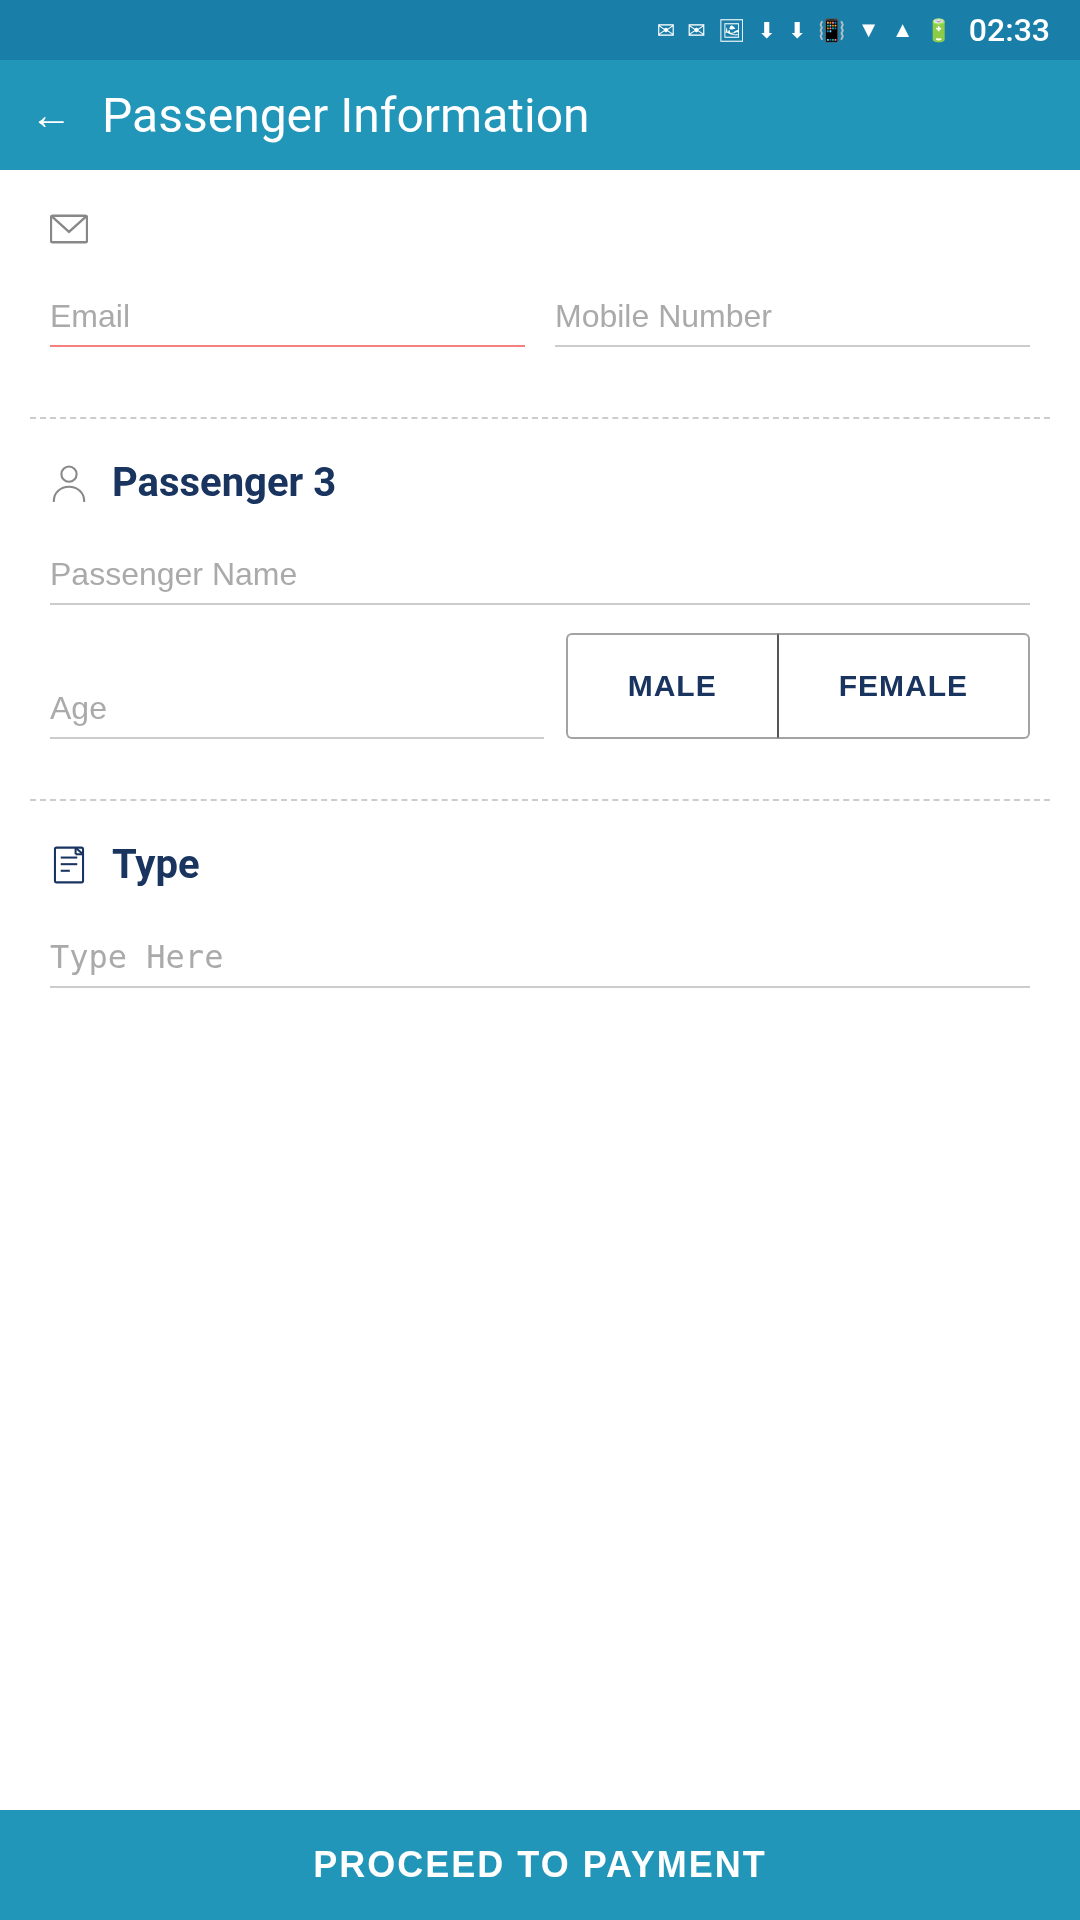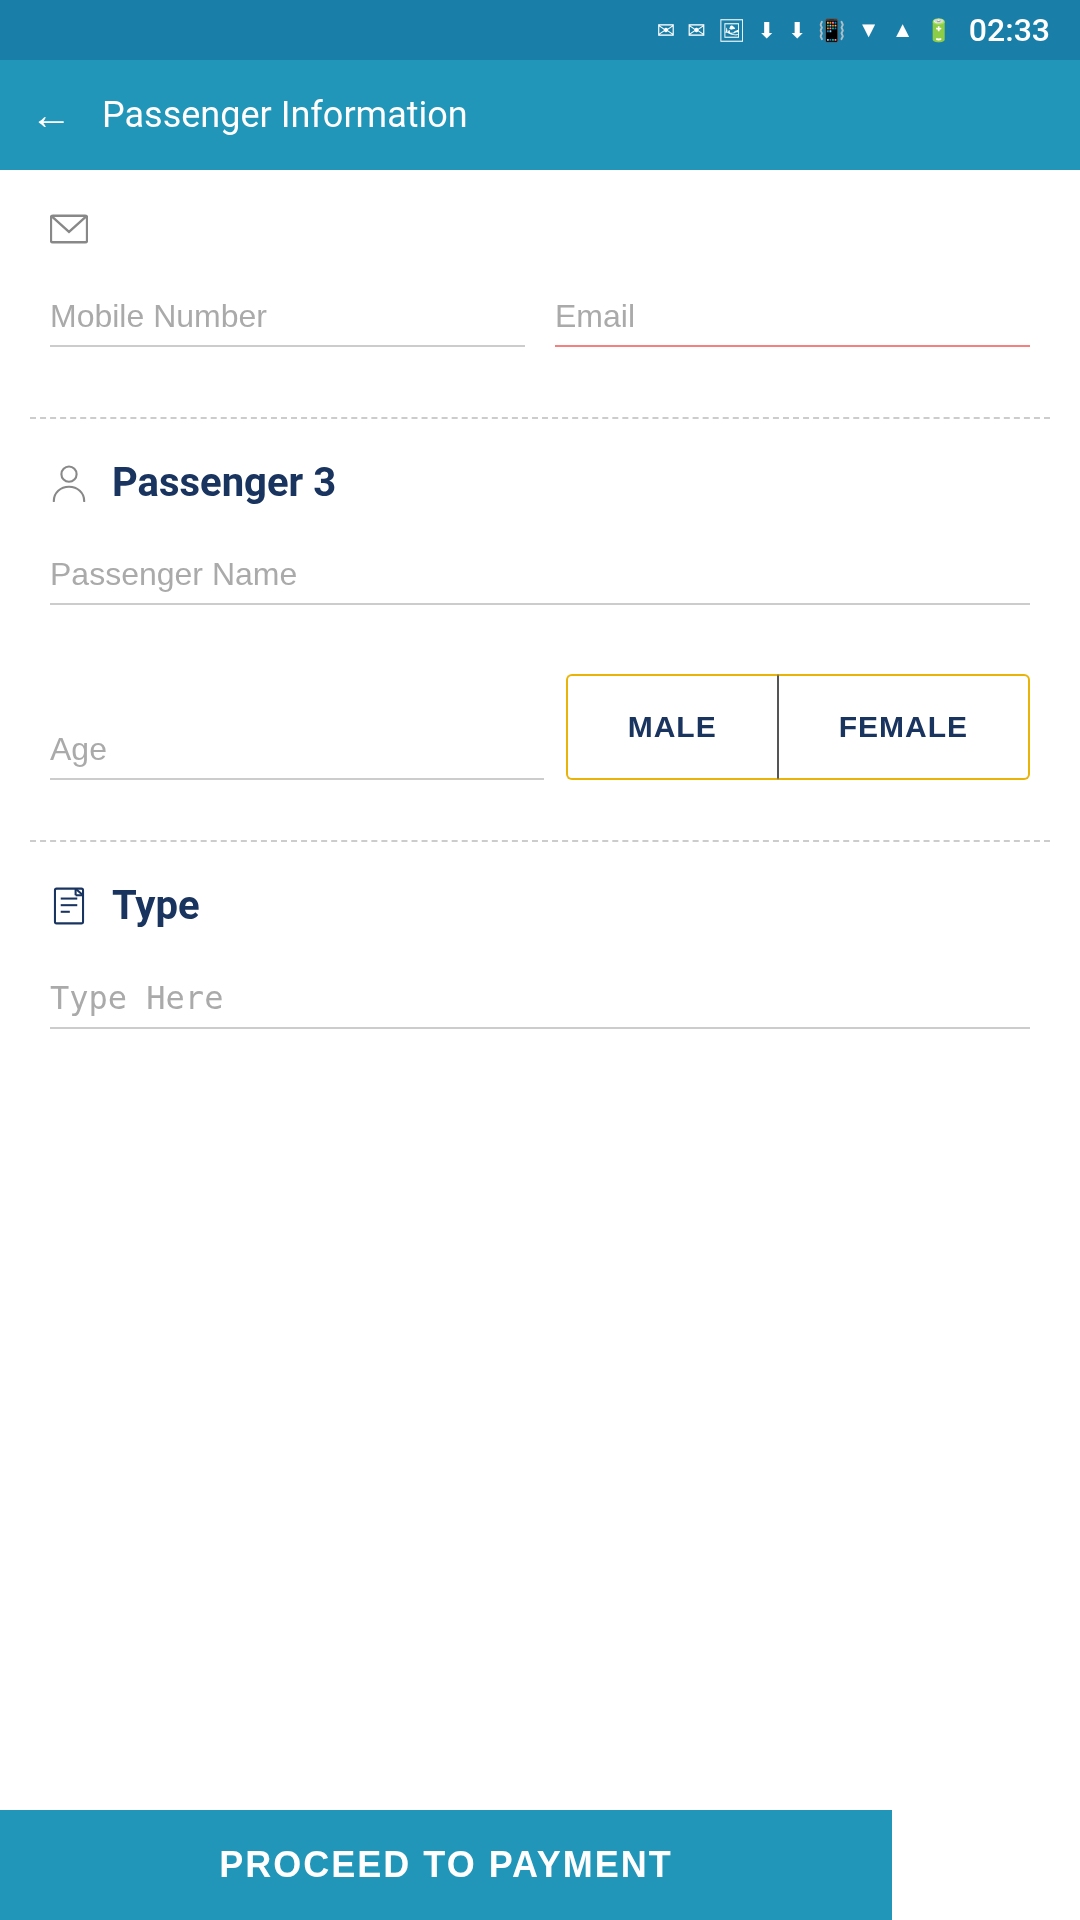--- a/index.html
+++ b/index.html
@@ -60,21 +60,21 @@
       color: #ffffff;
       font-size: 42px;
       cursor: pointer;
       background: none;
       border: none;
       line-height: 1;
     }
 
     .app-bar-title {
       color: #ffffff;
-      font-size: 36px;
+      font-size: 48px;
       font-weight: 400;
     }
 
     
     .content {
       flex: 1;
       background: #ffffff;
       padding-bottom: 120px;
     }
 
@@ -152,28 +152,27 @@
       flex: 1;
     }
 
     .gender-buttons {
       display: flex;
       gap: 0;
     }
 
     .gender-btn {
       background: #ffffff;
-      border: 2px solid #eab308;
+      border: 2px solid #a3a3a3;
       color: #1a3460;
       font-size: 30px;
       font-weight: 700;
       padding: 34px 60px;
       cursor: pointer;
       letter-spacing: 1px;
-      margin-top: 41px;
     }
 
     .gender-btn:first-child {
       border-right: 1px solid #555555;
       border-radius: 6px 0 0 6px;
     }
 
     .gender-btn:last-child {
       border-left: 1px solid #555555;
       border-radius: 0 6px 6px 0;
@@ -193,21 +192,21 @@
     }
 
     .notes-input::placeholder {
       color: #aaaaaa;
     }
 
     
     .bottom-bar {
       position: fixed;
       bottom: 0;
-      width: 892px;
+      width: 1080px;
       background: #2196b8;
       height: 110px;
       display: flex;
       align-items: center;
       justify-content: center;
     }
 
     .proceed-button {
       background: none;
       border: none;
@@ -270,24 +269,24 @@
   <div class="section">
     <div class="section-header">
       <svg class="envelope-icon-svg" viewBox="0 0 40 30" fill="none" xmlns="http://www.w3.org/2000/svg">
         <rect x="1" y="1" width="38" height="28" rx="2" stroke="#888" stroke-width="2.5" fill="none"></rect>
         <polyline points="1,1 20,18 39,1" stroke="#888" stroke-width="2.5" fill="none"></polyline>
       </svg>
     </div>
 
     <div class="form-row">
       <div class="form-field">
-        <input class="form-input" type="tel" placeholder="Mobile Number" style="">
+        <input class="form-input error-border" type="email" placeholder="Email" style="">
       </div>
       <div class="form-field">
-        <input class="form-input error-border" type="email" placeholder="Email" style="">
+        <input class="form-input" type="tel" placeholder="Mobile Number" style="">
       </div>
     </div>
   </div>
 
   <hr class="section-divider">
 
   <div class="section">
     <div class="section-header">
       <svg class="person-icon-svg" viewBox="0 0 40 45" fill="none" xmlns="http://www.w3.org/2000/svg">
         <circle cx="20" cy="12" r="9" stroke="#888" stroke-width="2.5" fill="none"></circle>

